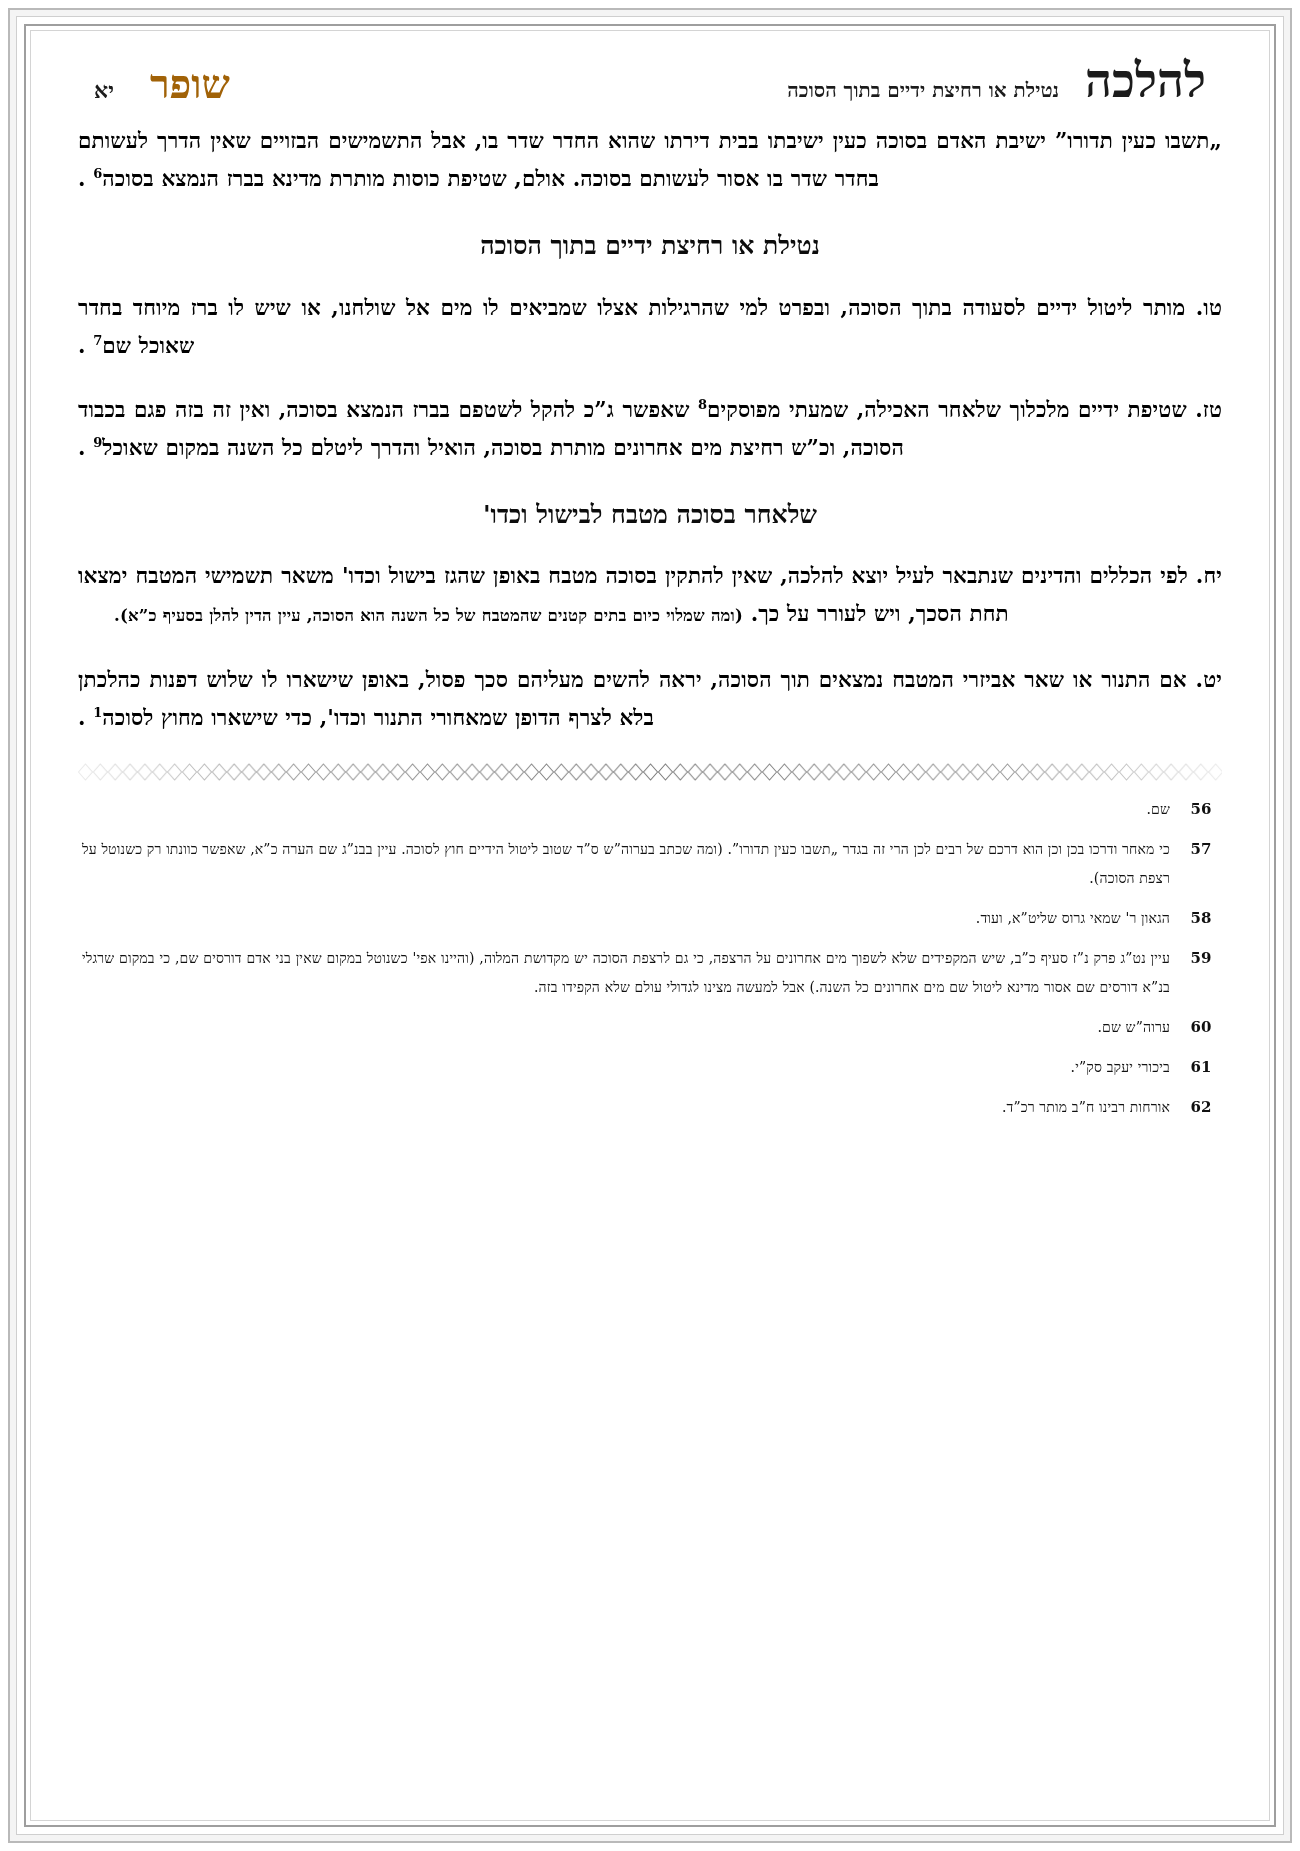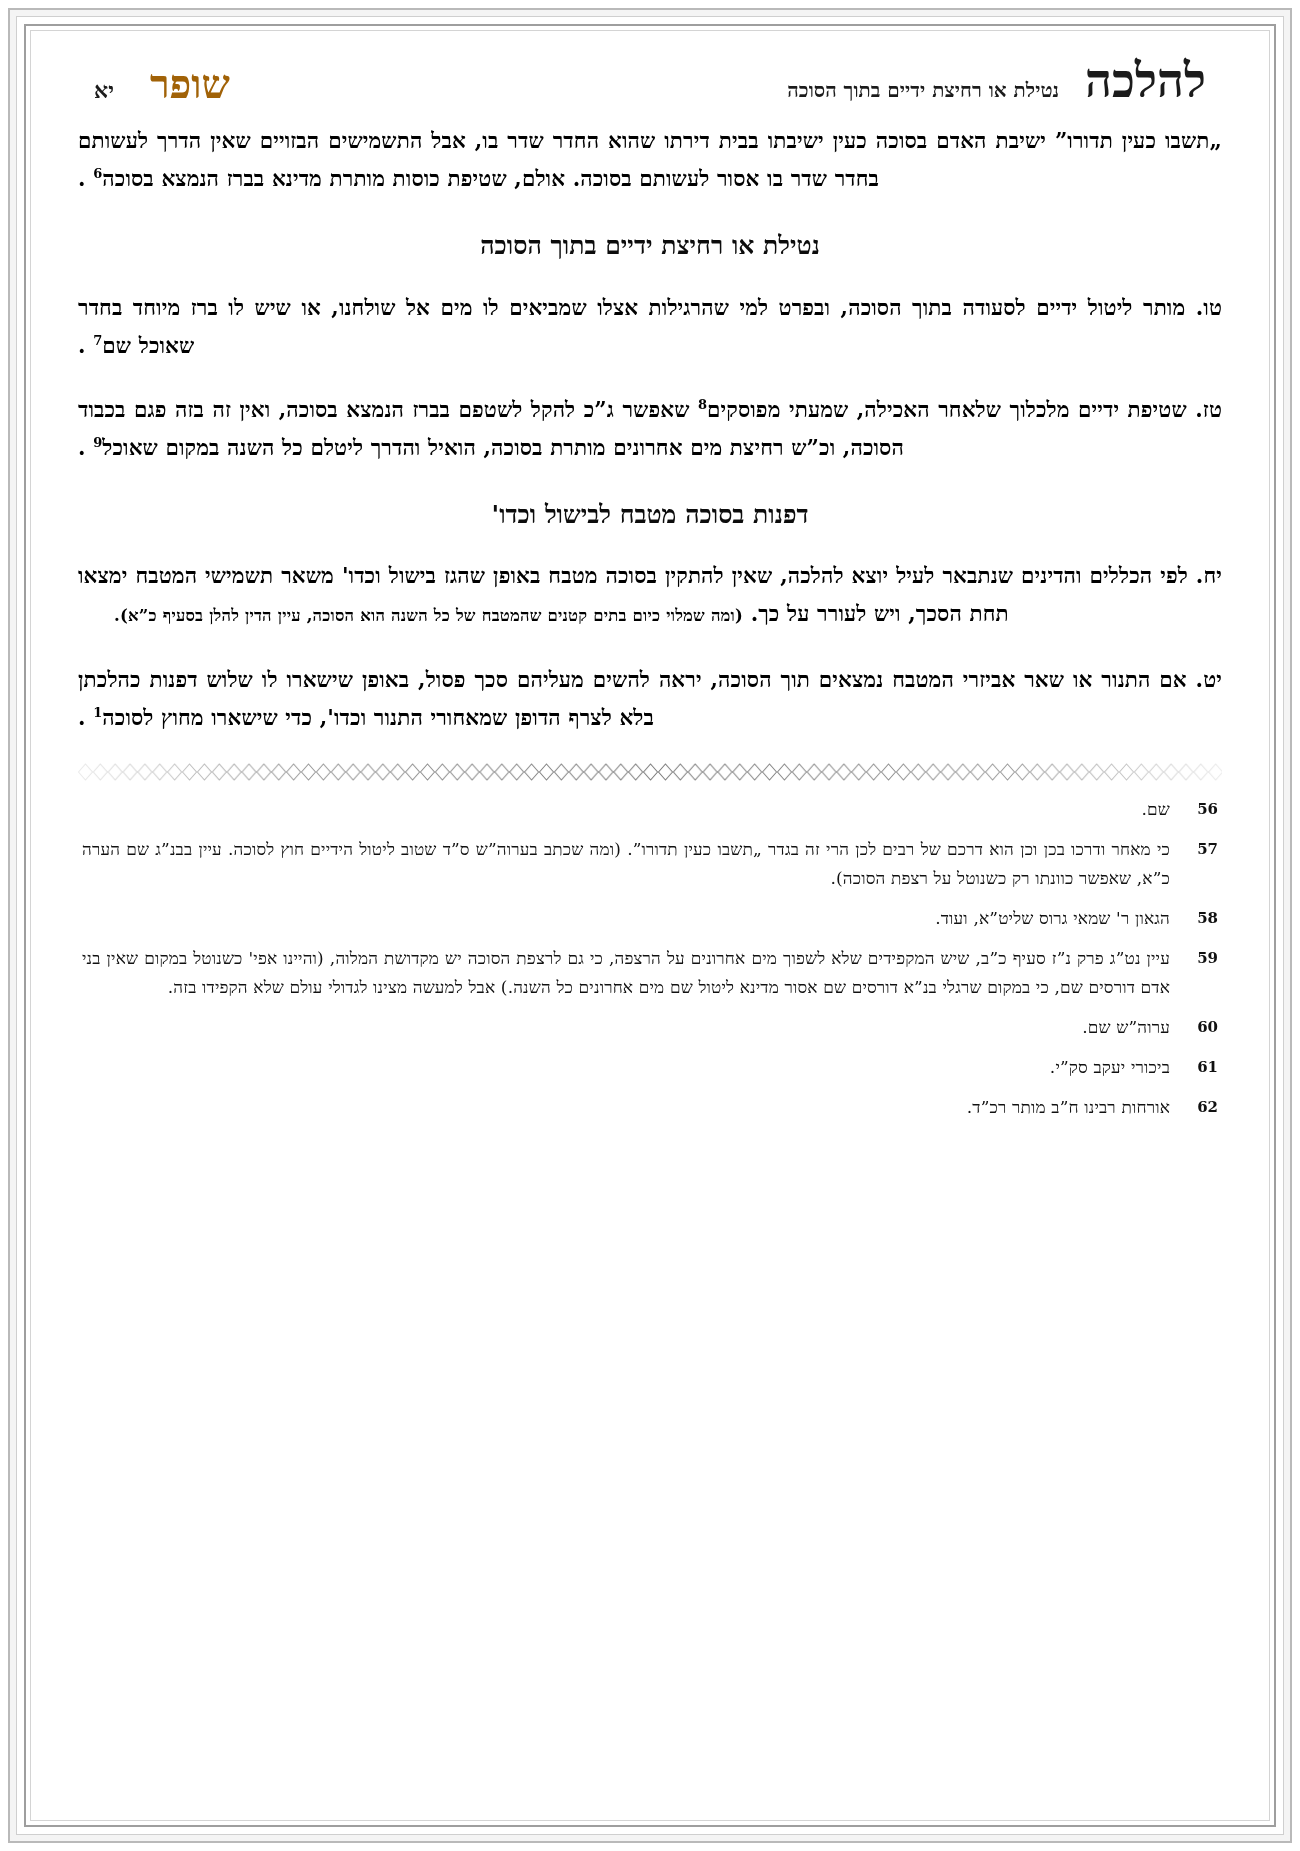--- a/index.html
+++ b/index.html
@@ -152,32 +152,32 @@
   }
   .fnrow{
     display:flex;
     direction:rtl;
     align-items:flex-start;
     margin-bottom:11px;
     gap:14px;
   }
   .fnnum{
     flex:0 0 34px;
-    text-align:right;
+    text-align:center;
     font-family:"DejaVu Serif","Liberation Serif",serif;
     font-weight:700;
     font-size:15px;
     line-height:29px;
     color:#111;
   }
   .fntext{
     flex:1 1 auto;
     font-family:"DejaVu Serif","Liberation Serif",serif;
     font-weight:400;
-    font-size:17px;
+    font-size:14px;
     line-height:29px;
     color:#111;
     text-align:justify;
     text-align-last:right;
     letter-spacing:0.15px;
   }
   .fntext.short{text-align:right;}
 </style>
 </head>
 <body>
@@ -205,21 +205,21 @@
 
       <p class="para first"><span>„תשבו כעין תדורו” ישיבת האדם בסוכה כעין ישיבתו בבית דירתו שהוא החדר שדר בו, אבל התשמישים הבזויים שאין הדרך לעשותם בחדר שדר בו אסור לעשותם בסוכה. אולם, שטיפת כוסות מותרת מדינא בברז הנמצא בסוכה</span><sup class="fn">6</sup><span> .</span></p>
 
       <h2 class="sec">נטילת או רחיצת ידיים בתוך הסוכה</h2>
 
       <p class="para"><span>טו. מותר ליטול ידיים לסעודה בתוך הסוכה, ובפרט למי שהרגילות אצלו שמביאים לו מים אל שולחנו, או שיש לו ברז מיוחד בחדר שאוכל שם</span><sup class="fn">7</sup><span> .</span></p>
 
       <p class="para"><span>טז. שטיפת ידיים מלכלוך שלאחר האכילה, שמעתי מפוסקים</span><sup class="fn">8</sup><span> שאפשר ג”כ להקל לשטפם בברז הנמצא בסוכה, ואין זה בזה פגם בכבוד הסוכה, וכ”ש רחיצת מים אחרונים מותרת בסוכה, הואיל והדרך ליטלם כל השנה במקום שאוכל</span><sup class="fn">9</sup><span> .</span></p>
 
 
-      <h2 class="sec">דפנות בסוכה מטבח לבישול וכדו'</h2>
+      <h2 class="sec">שלאחר בסוכה מטבח לבישול וכדו'</h2>
 
       <p class="para"><span>יח. לפי הכללים והדינים שנתבאר לעיל יוצא להלכה, שאין להתקין בסוכה מטבח באופן שהגז בישול וכדו' משאר תשמישי המטבח ימצאו תחת הסכך, ויש לעורר על כך.</span> <span class="rashi">(ומה שמלוי כיום בתים קטנים שהמטבח של כל השנה הוא הסוכה, עיין הדין להלן בסעיף כ”א).</span></p>
 
       <p class="para"><span>יט. אם התנור או שאר אביזרי המטבח נמצאים תוך הסוכה, יראה להשים מעליהם סכך פסול, באופן שישארו לו שלוש דפנות כהלכתן בלא לצרף הדופן שמאחורי התנור וכדו', כדי שישארו מחוץ לסוכה</span><sup class="fn">1</sup><span> .</span></p>
 
     </div>
 
     <div class="divider">
       <svg viewBox="0 0 1000 18" preserveAspectRatio="none" aria-hidden="true">
         <defs>

